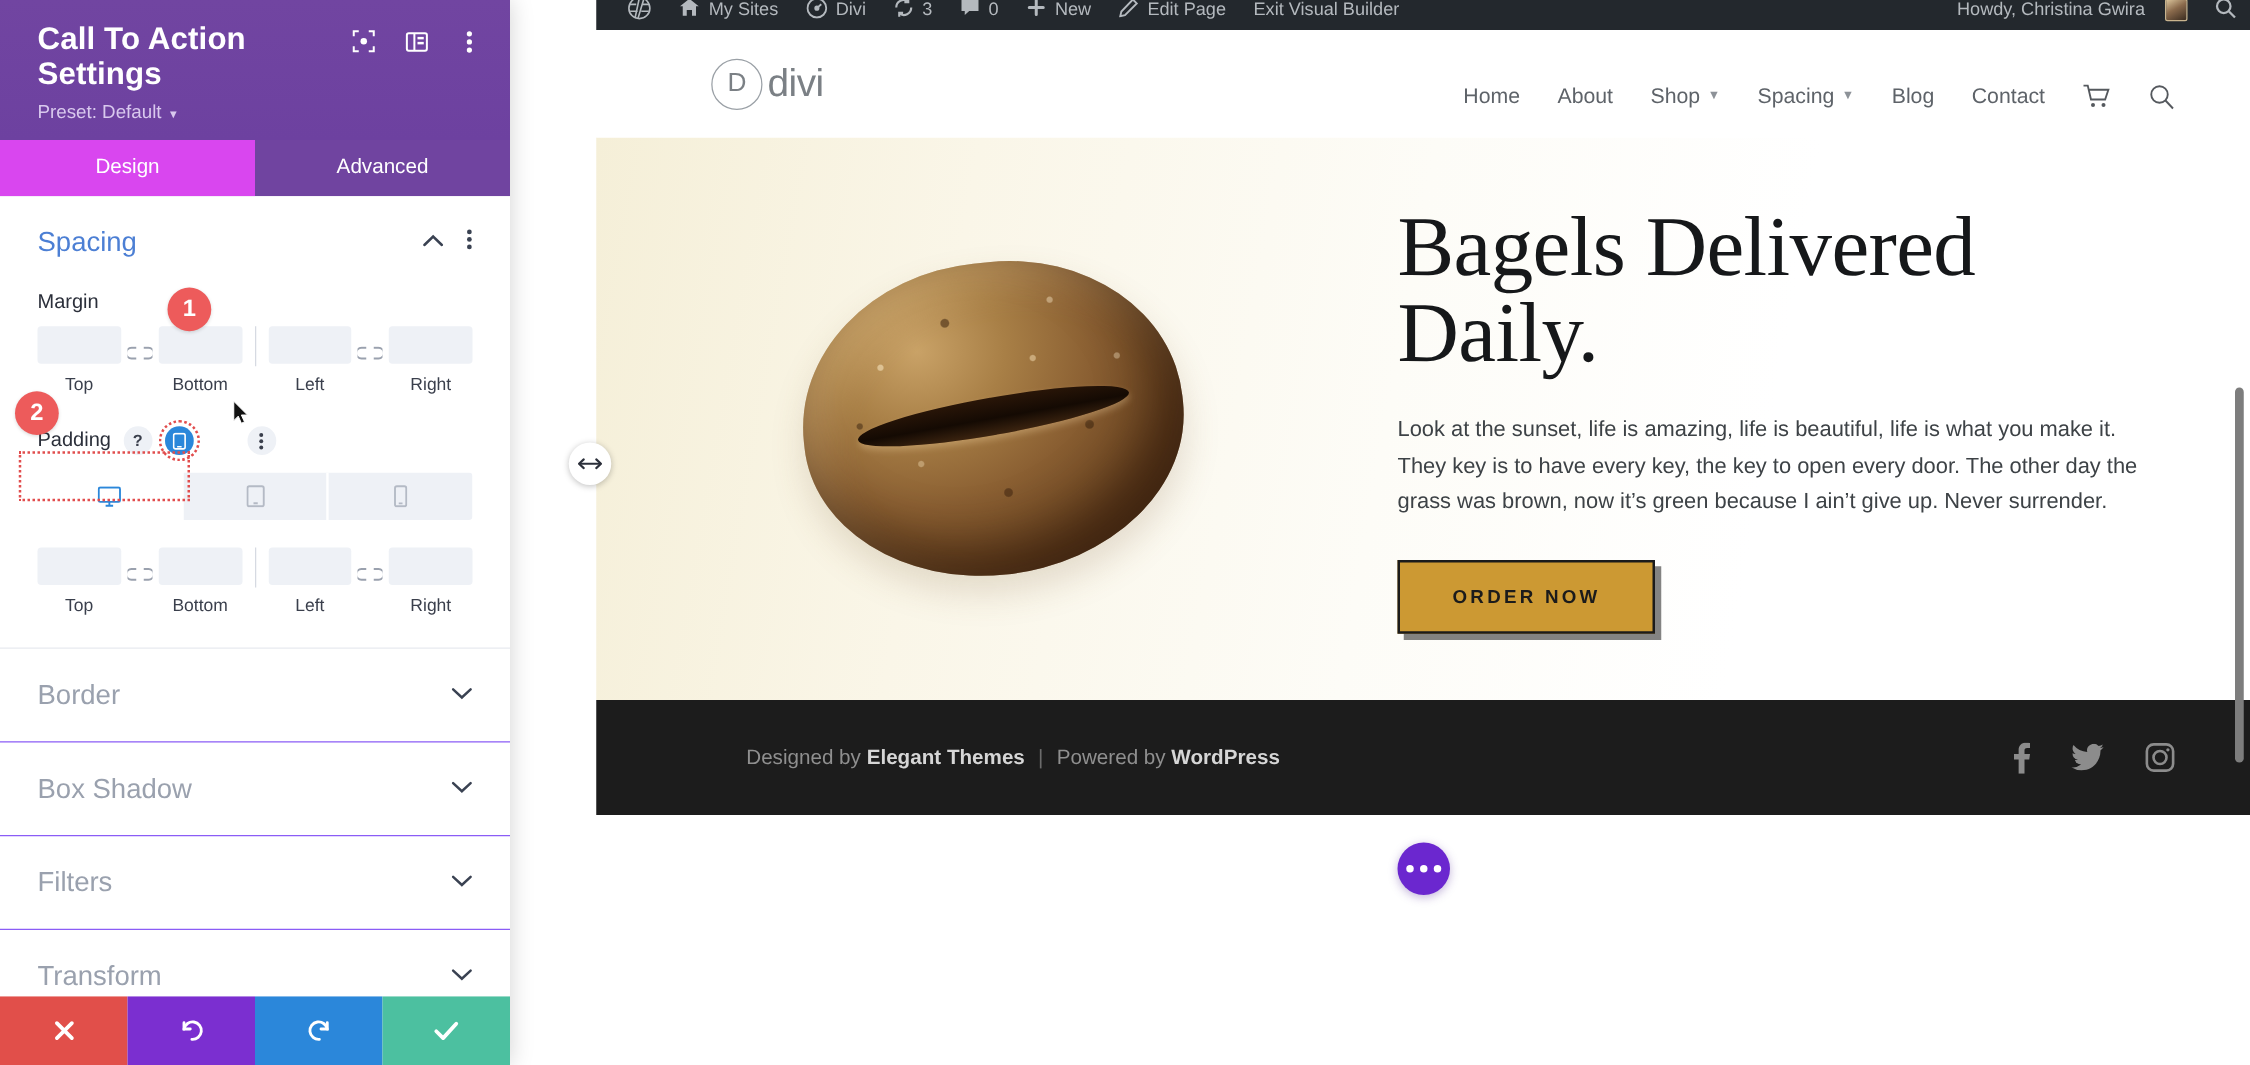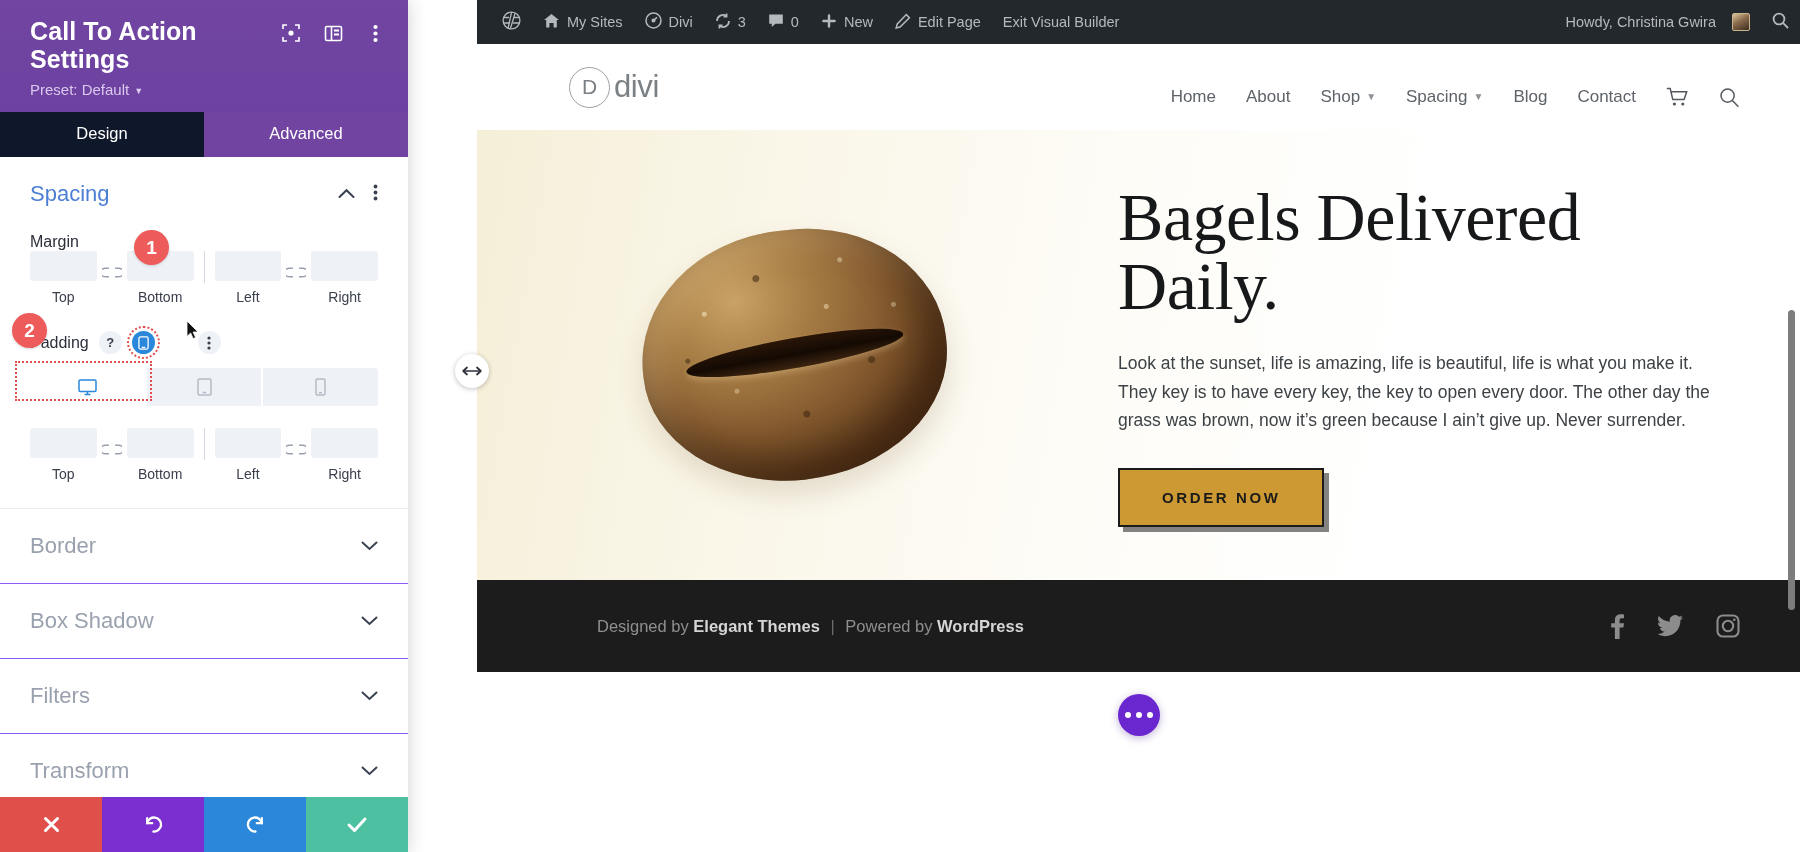--- a/index.html
+++ b/index.html
@@ -39,34 +39,34 @@
   .preset-row {
     margin-top: 8px; color: #d9c9ee; font-size: 15px; display:flex; align-items:center; gap:5px;
   }
   .preset-caret { font-size: 9px; color:#d9c9ee; position: relative; top:1px;}
 
   .panel-tabs { display: flex; background: #7044a0; }
   .panel-tab {
     flex: 1; text-align: center; color: #fff; font-size: 16.5px;
     padding: 12px 0 14px; cursor: pointer; font-weight:400;
   }
-  .panel-tab.active { background: #0f172a; font-weight: 400;}
+  .panel-tab.active { background: #d946ef; font-weight: 400;}
 
   .panel-body {
     flex: 1; overflow: hidden; position: relative; background:#fff;
   }
   .section-spacing { padding: 24px 30px 0 30px; }
   .section-head {
     display: flex; align-items: center; justify-content: space-between;
     margin-bottom: 26px;
   }
   .section-head-title { color: #4c7fd4; font-size: 22px; font-weight:400; }
   .section-head-icons { display:flex; align-items:center; gap: 18px; }
 
-  .field-label { font-size: 16px; color: #2b2f3a; font-weight:400; }
+  .field-label { font-size: 16px; color: #2b2f3a; margin-bottom: 10px; font-weight:400; }
 
   .spacing-inputs { display: flex; align-items: flex-start; }
   .sp-group { display:flex; align-items:flex-start; flex:1; }
   .sp-cell { flex:1; display:flex; flex-direction: column; align-items: center; }
   .sp-box {
     width: 100%; height: 30px; background: #eef1f6; border-radius: 3px;
   }
   .sp-cap { font-size: 14px; color: #3a3f4c; margin-top: 8px; }
   .link-icon {
     width: 30px; flex: 0 0 30px; height: 30px; display:flex; align-items:center; justify-content:center;
@@ -134,22 +134,22 @@
   }
 
   
   #mouse-cursor { position:absolute; left: 186px; top: 320px; z-index: 80; }
 
   
   #preview { position:absolute; left: 477px; top: 0; right:0; bottom:0; background:#fff; }
 
   
   #wp-adminbar {
-    height: 44px; background:#23282d; color:#b4b9be;
-    display:flex; align-items:center; font-size: 14.5px;
+    height: 24px; background:#23282d; color:#b4b9be;
+    display:flex; align-items:flex-end; font-size: 14.5px;
     padding: 0 0 0 14px; position:relative; z-index:30;
   }
   #wp-adminbar .ab-item {
     display:flex; align-items:center; gap:7px; padding: 0 11px; height:32px; cursor:pointer; color:#b4b9be;
   }
   #wp-adminbar .ab-right { margin-left:auto; display:flex; align-items:center; }
   .ab-avatar {
     width:18px;height:18px;border-radius:2px;margin-left:9px;
     background:linear-gradient(150deg,#d9c39a 0%,#8a6a4c 45%,#3a2c20 100%);
     border:1px solid #c9b48e;

